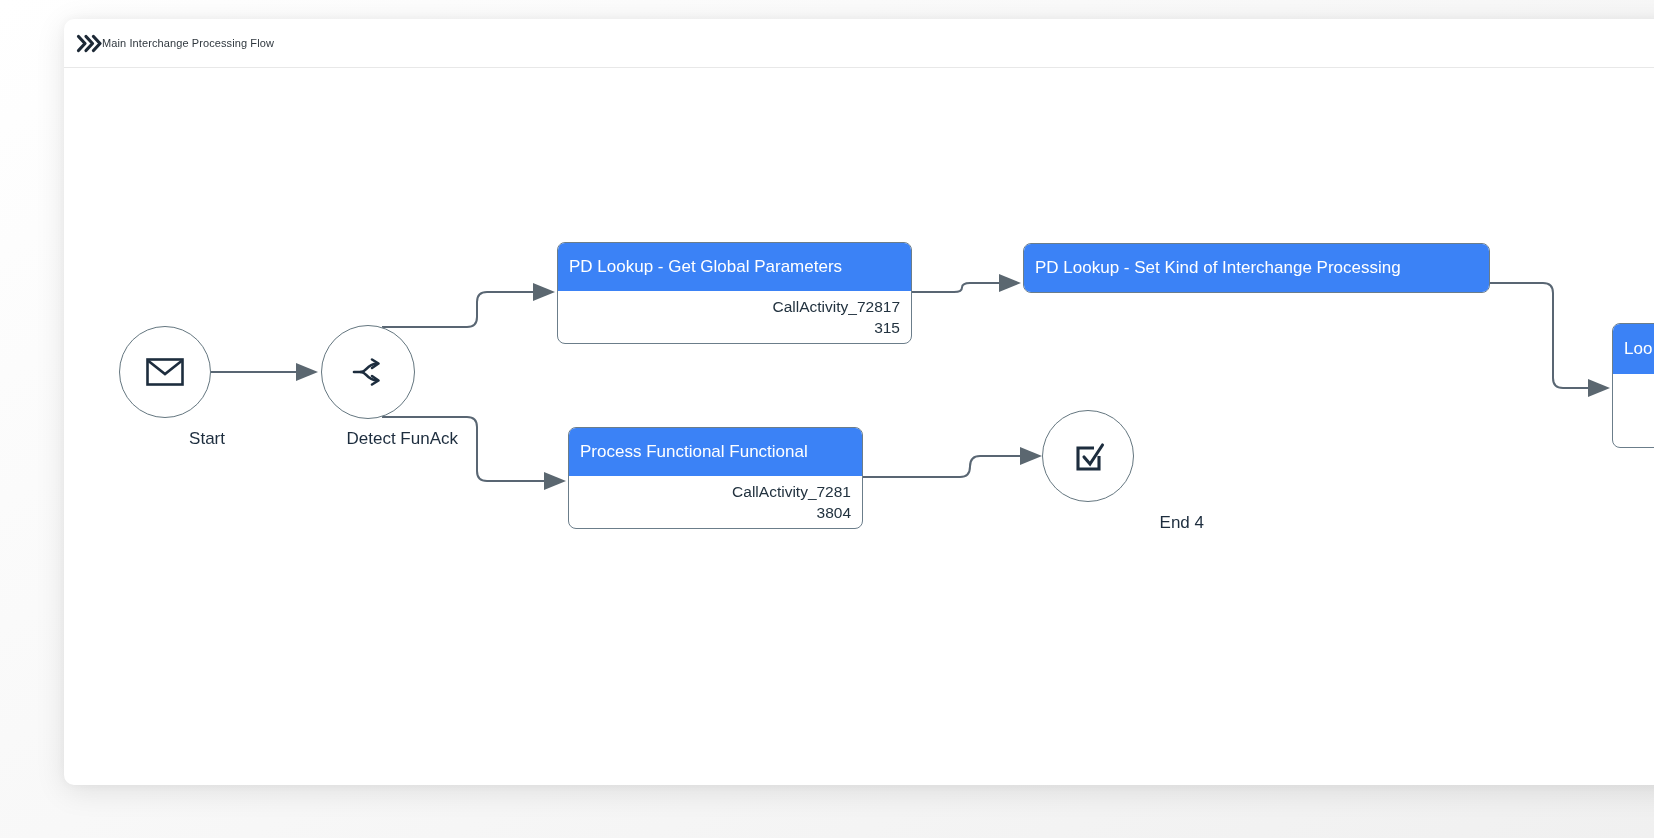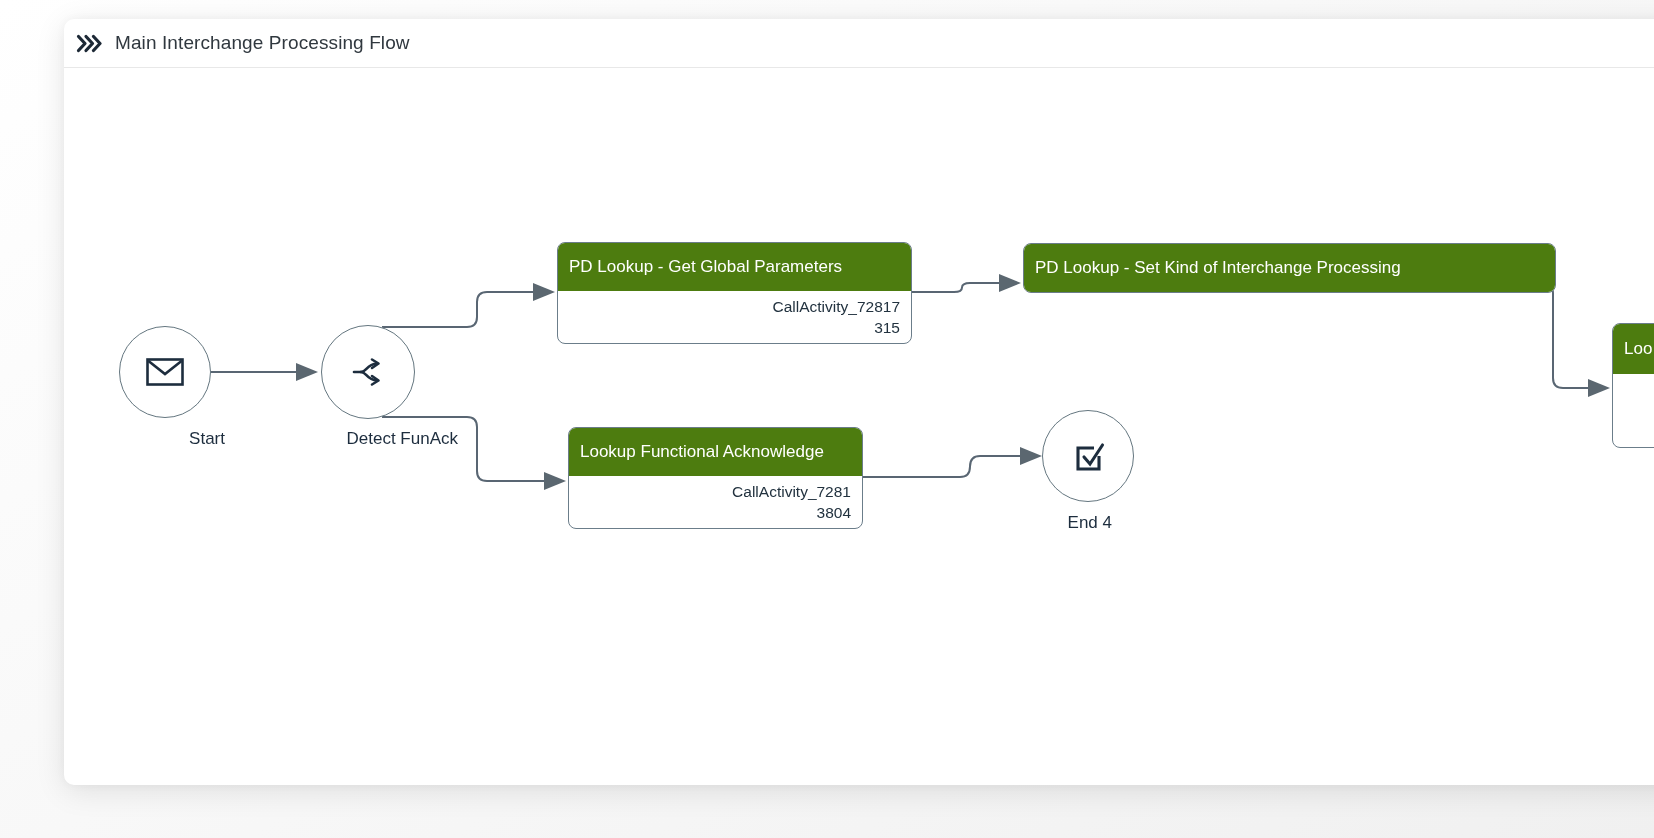--- a/index.html
+++ b/index.html
@@ -20,22 +20,21 @@
     box-shadow:0 6px 30px rgba(0,0,0,.10), 0 0 10px rgba(0,0,0,.04);
   }
   .panel-header {
     position:relative; height:49px;
     border-bottom:1px solid #e8e8e8;
     display:flex; align-items:center;
     padding-left:12px;
   }
   .panel-header .hdr-icon { width:26px; height:19px; flex:0 0 auto; cursor:pointer; }
   .panel-title {
-    margin-left:13px;
-    font-size:19px; color:#30383f; letter-spacing:.1px;
+    font-size:11px; color:#30383f; letter-spacing:.1px;
   }
 
   .diagram { position:absolute; left:0; top:50px; right:0; bottom:0; }
 
   
   .wires { position:absolute; left:0; top:-50px; width:1620px; height:766px; pointer-events:none; }
   .wires path.line { fill:none; stroke:#596673; stroke-width:2; }
   .wires polygon.head { fill:#5b6770; stroke:none; }
 
   
@@ -52,35 +51,35 @@
   
   .task {
     position:absolute;
     background:#fff;
     border:1px solid #6b7d8a;
     border-radius:8px;
     overflow:hidden;
   }
   .task-header {
     height:48px; line-height:48px;
-    background:#4d7c0f; color:#ffffff;
+    background:#3b82f6; color:#ffffff;
     font-size:17px; padding:0 11px;
     white-space:nowrap; overflow:hidden;
   }
   .task-body { padding:5px 11px; font-size:15.5px; line-height:21px; color:#22323f;text-align:right; }
 
   
   #start-ev   { left:55px;  top:257px; width:92px; height:92px; }
   #gateway-ev { left:257px; top:256px; width:94px; height:94px; }
   #end-ev     { left:978px; top:341px; width:92px; height:92px; }
   #start-lbl   { left:41px;  top:360px; width:120px; }
   #gateway-lbl { left:214px; top:360px; width:180px; }
-  #end-lbl     { left:928px; top:444px; width:120px; }
+  #end-lbl     { left:1020px; top:444px; width:120px; }
   #task1 { left:493px;  top:173px; width:355px; }
-  #task2 { left:959px;  top:174px; width:533px; }
+  #task2 { left:959px;  top:174px; width:467px; }
   #task3 { left:504px;  top:358px; width:295px; }
   #task4 { left:1548px; top:254px; width:212px; }
   #task4 .task-header { height:50px; line-height:50px; }
 
   svg.glyph { display:block; }
 </style>
 </head>
 <body>
 
 <div class="panel">
@@ -160,21 +159,21 @@
         <div>CallActivity_72817</div>
         <div>315</div>
       </div>
     </div>
 
     <div class="task" id="task2">
       <div class="task-header">PD Lookup - Set Kind of Interchange Processing</div>
     </div>
 
     <div class="task" id="task3">
-      <div class="task-header">Lookup Functional Acknowledge</div>
+      <div class="task-header">Process Functional Functional</div>
       <div class="task-body">
         <div>CallActivity_7281</div>
         <div>3804</div>
       </div>
     </div>
 
     <div class="event" id="end-ev">
       <svg class="glyph" width="36" height="36" viewBox="0 0 36 36">
         <g fill="none" stroke="#1d2d3e" stroke-width="3.1">
           <path d="M24,10 H8 V31 H29 V18"></path>

